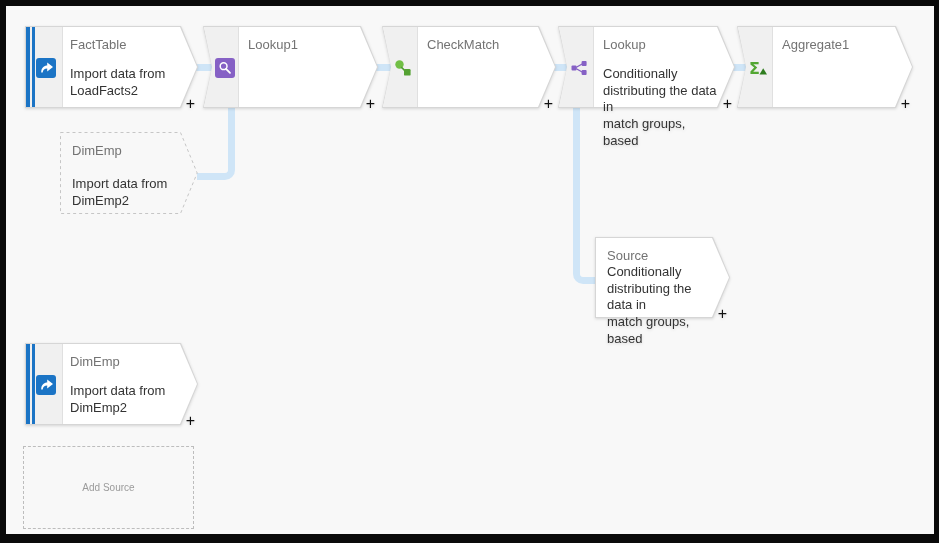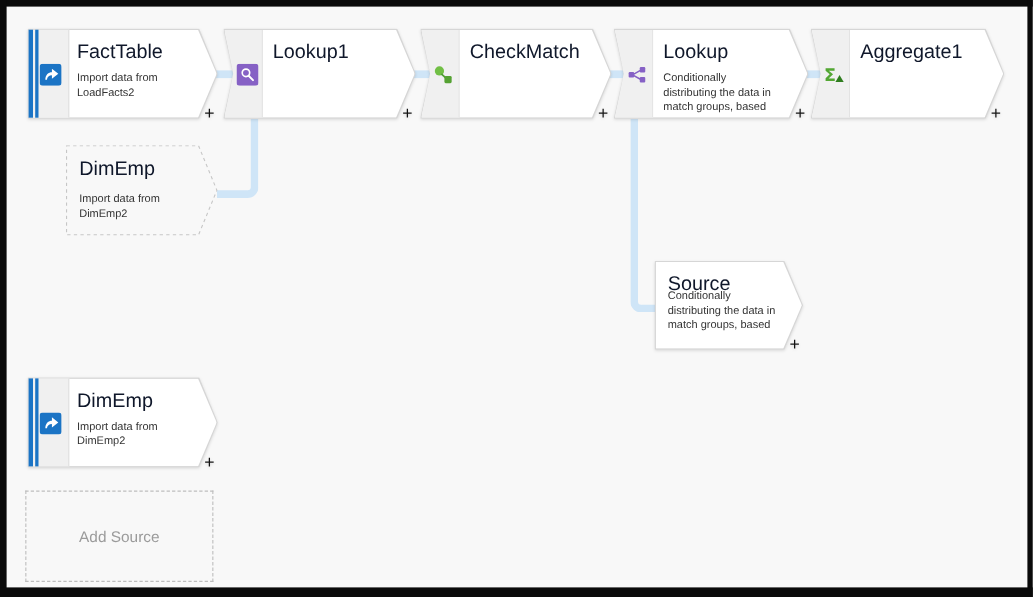--- a/index.html
+++ b/index.html
@@ -31,31 +31,31 @@
   .shape-fill{position:absolute;inset:1px;background:#ffffff;}
   .clip-src{clip-path:polygon(0 0, calc(100% - 17px) 0, 100% 50%, calc(100% - 17px) 100%, 0 100%);}
   .clip-tr{clip-path:polygon(0 0, calc(100% - 17px) 0, 100% 50%, calc(100% - 17px) 100%, 0 100%, 9px 50%);}
   .strip{position:absolute;top:1px;bottom:1px;background:#f0f0f0;border-right:1px solid #e0e0e0;}
   .strip-src{left:1px;width:36px;}
   .strip-tr{left:1px;width:34px;clip-path:polygon(0 0,100% 0,100% 100%,0 100%,8px 50%);}
   .bar{position:absolute;top:0;bottom:0;background:var(--source-accent,#1b74c5);}
   .bar1{left:0;width:4px;}
   .bar2{left:6px;width:3px;}
   .nicon{position:absolute;width:20px;height:20px;}
-  .title{position:absolute;top:11px;font-size:18px;color:#0f172a;white-space:nowrap;}
-  .desc{position:absolute;top:40px;font-size:10px;line-height:1.28;color:#333;white-space:pre-line;width:118px;}
+  .title{position:absolute;top:11px;font-size:13px;color:#737373;white-space:nowrap;}
+  .desc{position:absolute;top:40px;font-size:13px;line-height:1.28;color:#333;white-space:pre-line;width:118px;}
   .plus{position:absolute;right:3px;bottom:-5px;font-size:16px;color:#111;z-index:3;cursor:pointer;}
   .t45{left:45px;} .t12{left:12px;}
 
   
   .ghost{position:absolute;z-index:2;}
   .ghost svg{position:absolute;left:0;top:0;}
   
   .add-source{position:absolute;left:23px;top:446px;width:171px;height:83px;
-      border:1px dashed #bdbdbd;color:#9b9b9b;font-size:14px;
+      border:1px dashed #bdbdbd;color:#9b9b9b;font-size:10px;
       display:flex;align-items:center;justify-content:center;z-index:2;cursor:pointer;box-sizing:border-box;background:transparent;}
 
   
   .f-src{fill:var(--source-accent,#1b74c5);}
   .f-lookup{fill:var(--lookup-purple,#8661c5);}
   .f-purple{fill:var(--split-purple,#8661c5);}
   .s-purple{stroke:var(--split-purple,#8661c5);}
   .f-green{fill:var(--derived-green,#71bf45);}
   .f-green2{fill:var(--derived-green-dark,#55a233);}
   .sigma{font-size:16px;font-weight:bold;fill:var(--aggregate-green,#53a733);font-family:"DejaVu Sans",sans-serif;}

